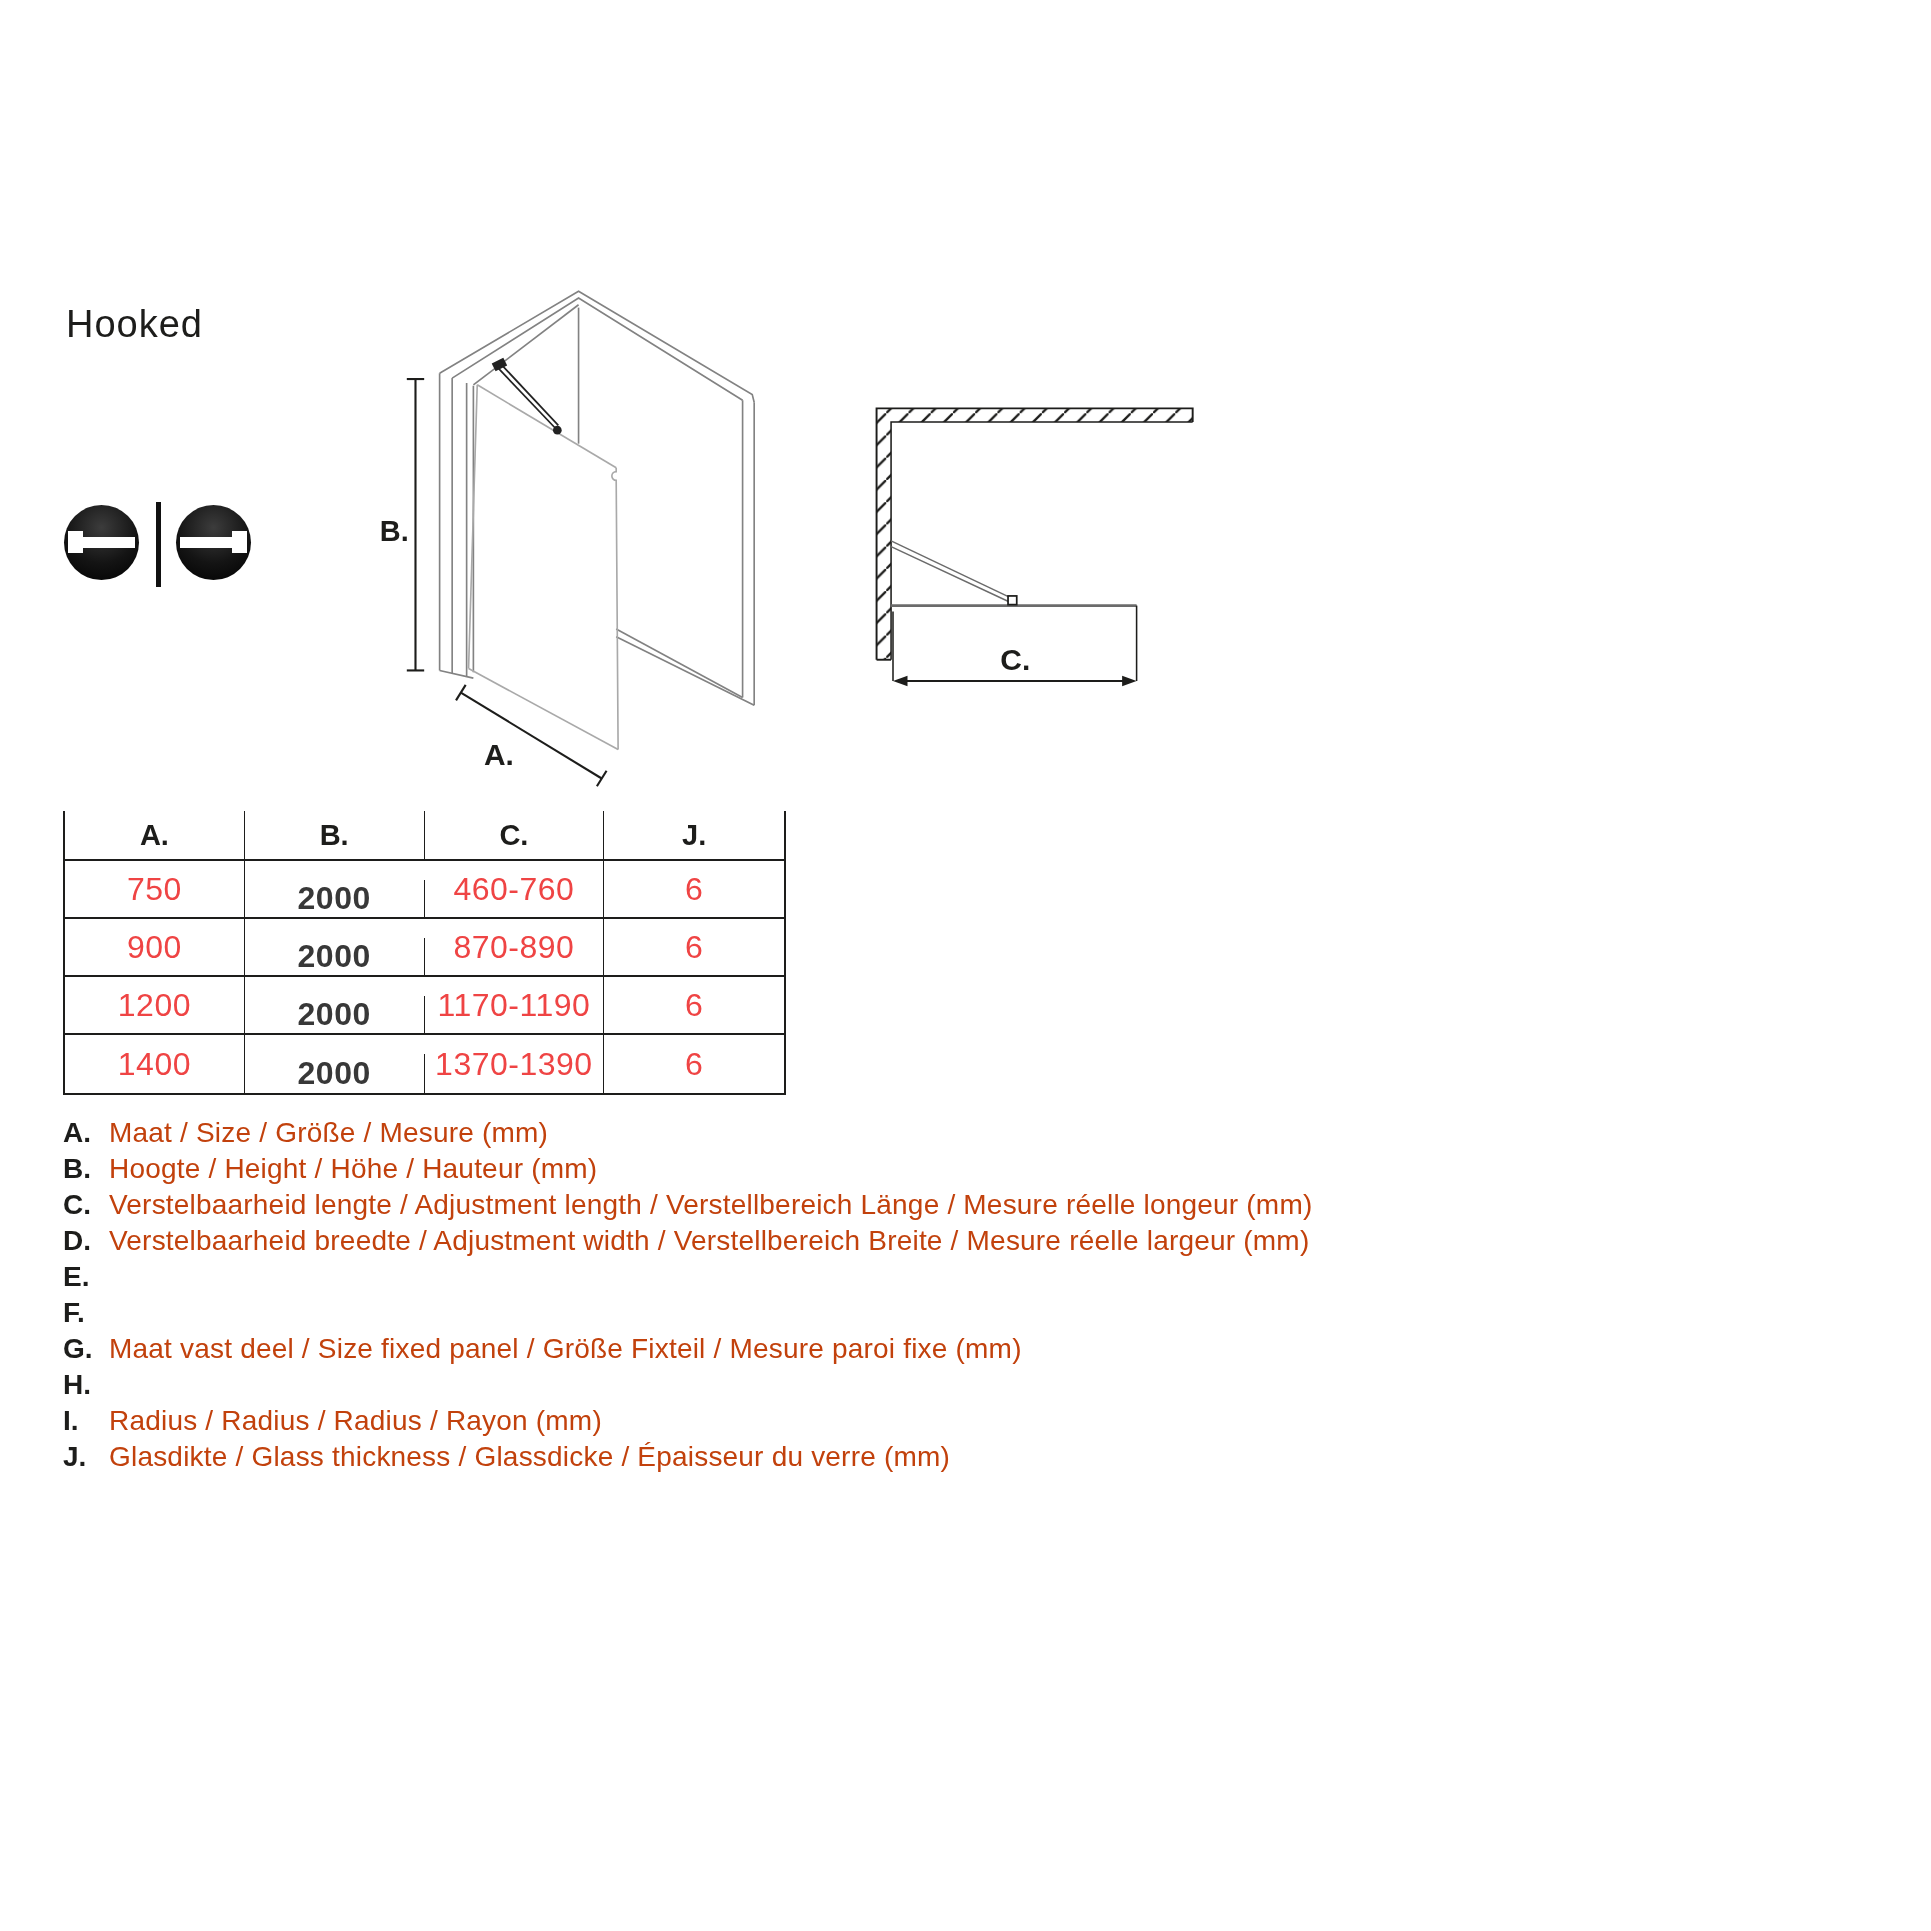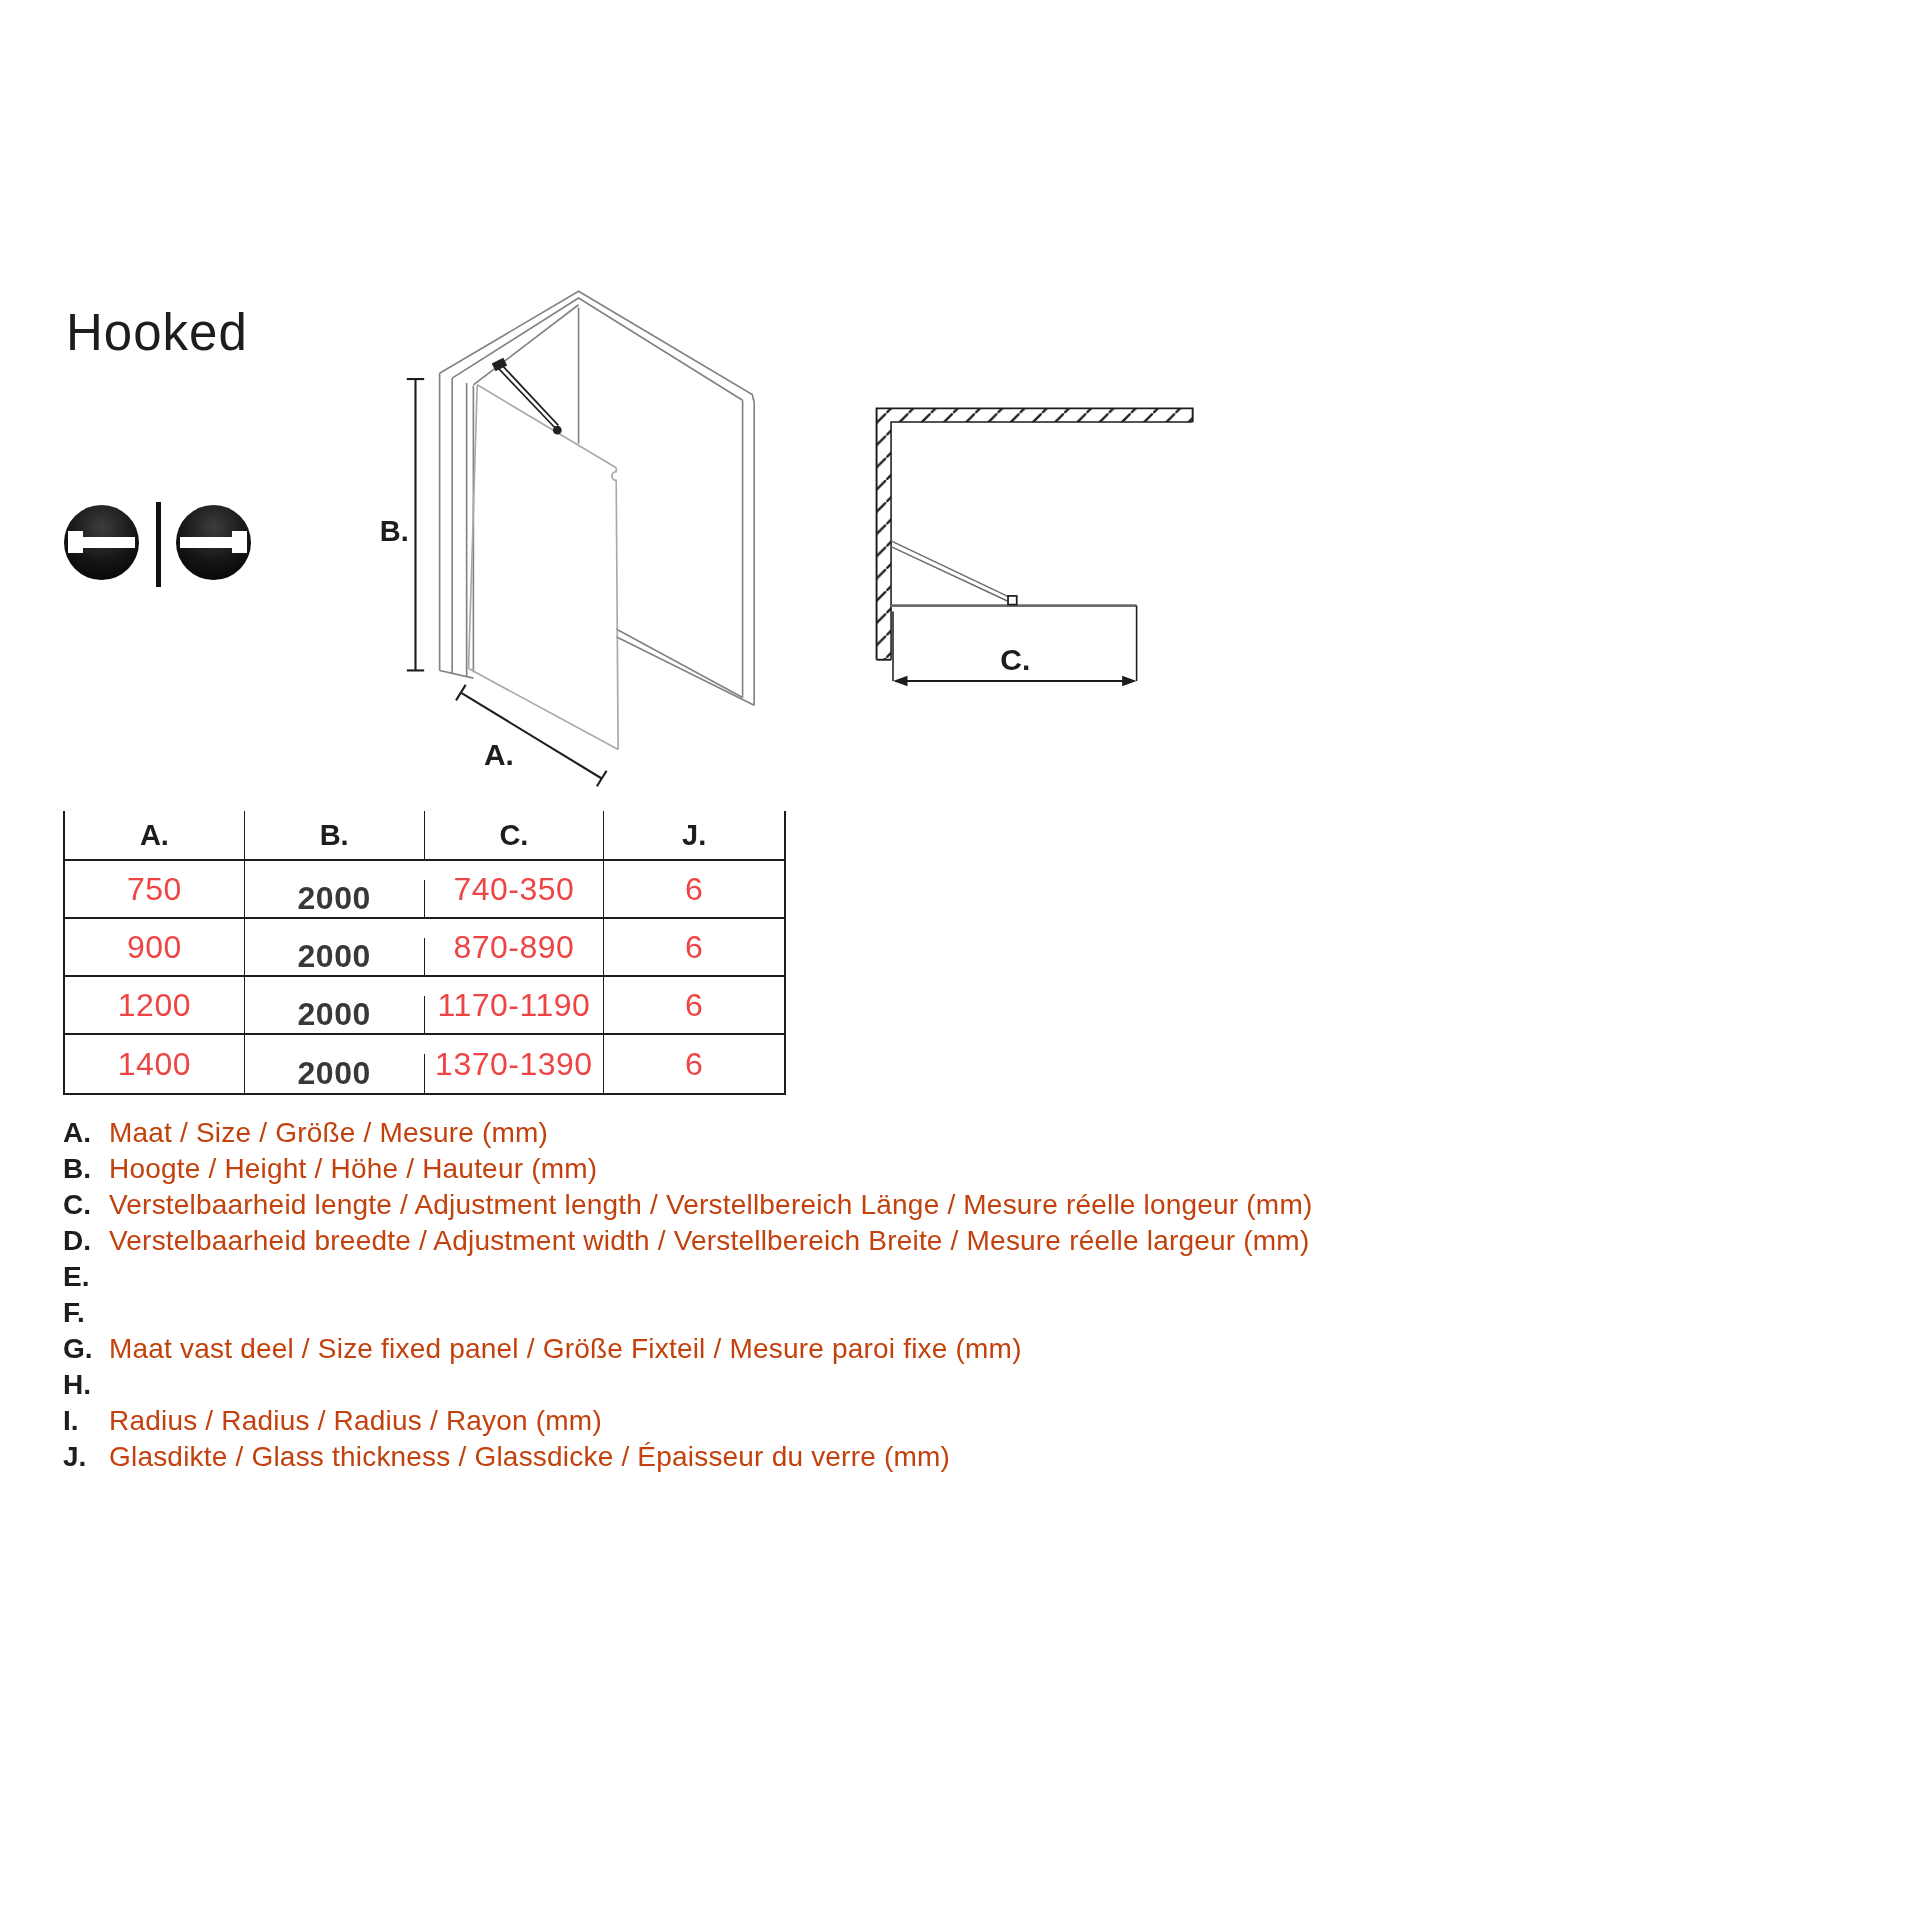--- a/index.html
+++ b/index.html
@@ -4,21 +4,21 @@
 <style>
   html,body{margin:0;padding:0;}
   body{
     width:1931px;height:1931px;background:#ffffff;position:relative;
     font-family:"Liberation Sans", sans-serif;color:#1d1d1b;overflow:hidden;
   }
   .abs{position:absolute;}
 
   
   .title{
-    left:66px;top:303px;font-size:51px;font-weight:500;letter-spacing:1px;color:#1d1d1b;
+    left:66px;top:303px;font-size:38px;font-weight:500;letter-spacing:1px;color:#1d1d1b;
   }
 
   
   .opt-circle{
     width:75px;height:75px;border-radius:50%;
     background:radial-gradient(circle at 50% 30%, #3c3c3c 0%, #141414 55%, #000 100%);
   }
   .opt-bar{position:absolute;left:3.9px;right:3.9px;top:32px;height:10.6px;background:#ffffff;}
   .opt-nub{position:absolute;top:26px;width:15.4px;height:22px;background:#ffffff;}
   .opt-nub.left{left:3.9px;}
@@ -155,21 +155,21 @@
 </svg>
 
 <div class="abs spec-table">
   <div class="t-cell t-head">A.</div>
   <div class="t-cell t-head">B.</div>
   <div class="t-cell t-head">C.</div>
   <div class="t-cell t-head lastcol">J.</div>
 
   <div class="t-cell t-val">750</div>
   <div class="t-cell t-val bcol">2000</div>
-  <div class="t-cell t-val">740-350</div>
+  <div class="t-cell t-val">460-760</div>
   <div class="t-cell t-val lastcol">6</div>
 
   <div class="t-cell t-val">900</div>
   <div class="t-cell t-val bcol">2000</div>
   <div class="t-cell t-val">870-890</div>
   <div class="t-cell t-val lastcol">6</div>
 
   <div class="t-cell t-val">1200</div>
   <div class="t-cell t-val bcol">2000</div>
   <div class="t-cell t-val">1170-1190</div>

